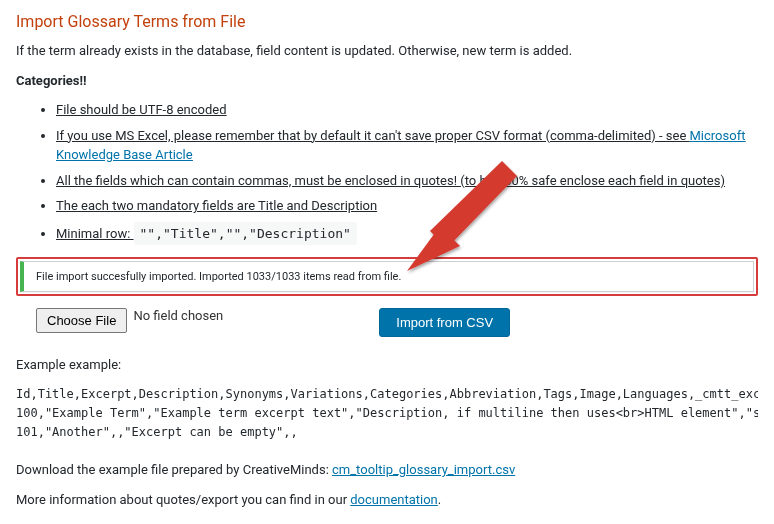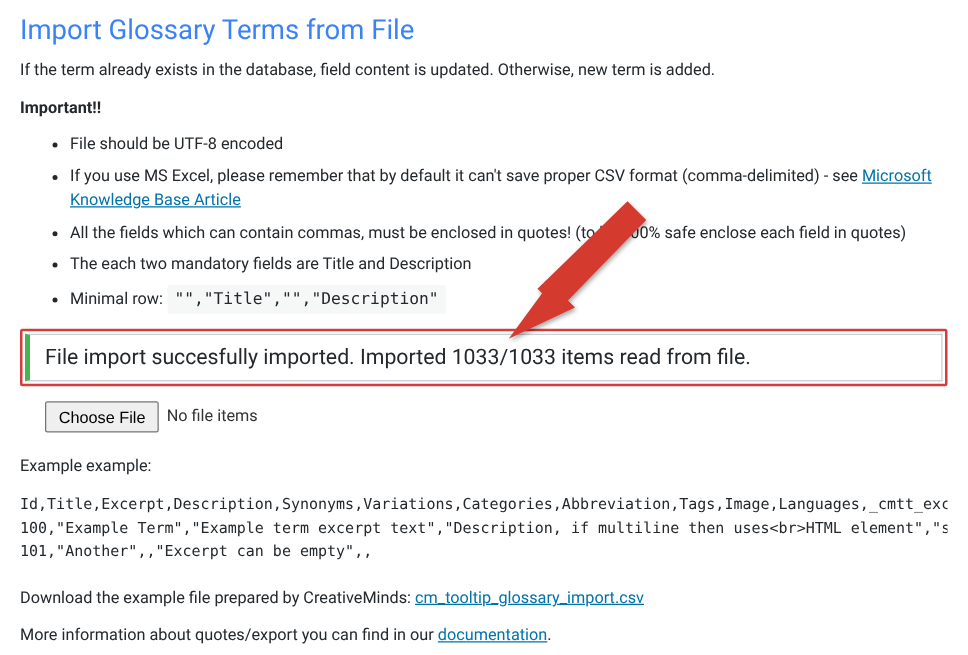--- a/index.html
+++ b/index.html
@@ -8,32 +8,33 @@
       font-size: 13px;
       color: #23282d;
       margin: 0;
       padding: 12px 16px;
       background: #fff;
       width: 774px;
       height: 524px;
       position: relative;
     }
     h1.page-title {
-      font-size: 22px;
+      font-size: 16px;
       font-weight: 400;
       margin: 0 0 8px 0;
-      color: #3b82f6;
+      color: #c2410c;
     }
     p { margin: 10px 0; line-height: 1.5; }
     strong { font-weight: 700; }
     a { color: #0073aa; text-decoration: underline; }
     ul.bullets {
       list-style: disc;
       margin: 6px 0 12px 0;
       padding-left: 40px;
+      text-decoration: underline;
     }
     ul.bullets li {
       margin: 6px 0;
       line-height: 1.5;
     }
     code {
       font-family: Consolas, Monaco, monospace;
       font-size: 13px;
       display: inline-block;
       background: #f6f7f7;
@@ -44,29 +45,29 @@
       border: 2.5px solid #d63c3c;
       padding: 2px;
       margin: 8px 0;
       border-radius: 2px;
       position: relative;
     }
     .notice {
       border-left: 4px solid #46b450;
       background: #fff;
       padding: 8px 12px;
-      font-size: 17px;
+      font-size: 11px;
       box-shadow: 0 1px 1px rgba(0,0,0,.04);
       border-top: 1px solid #ccd0d4;
       border-right: 1px solid #ccd0d4;
       border-bottom: 1px solid #ccd0d4;
     }
     .file-row {
       display: flex;
-      align-items: center;
+      align-items: flex-start;
       gap: 16px;
       margin: 12px 0 18px 0;
       padding-left: 20px;
     }
     .choose-file-btn {
       font-family: Arial, sans-serif;
       font-size: 13px;
       background: #efefef;
       border: 1px solid #767676;
       border-radius: 2px;
@@ -104,41 +105,42 @@
     }
     .arrow svg { width: 100%; height: 100%; }
   </style>
 </head>
 <body>
 
 <h1 class="page-title">Import Glossary Terms from File</h1>
 
 <p>If the term already exists in the database, field content is updated. Otherwise, new term is added.</p>
 
-<p><strong>Important!!</strong></p>
+<p><strong>Categories!!</strong></p>
 
 <ul class="bullets">
   <li>File should be UTF-8 encoded</li>
   <li>
     <span>If you use MS Excel, please remember that by default it can't save proper CSV format (comma-delimited) - see </span><a href="#">Microsoft Knowledge Base Article</a>
   </li>
   <li>All the fields which can contain commas, must be enclosed in quotes! (to be 100% safe enclose each field in quotes)</li>
   <li>The each two mandatory fields are Title and Description</li>
   <li>
     <span>Minimal row: </span><code>"","Title","","Description"</code>
   </li>
 </ul>
 
 <div class="notice-wrap">
   <div class="notice">File import succesfully imported. Imported 1033/1033 items read from file.</div>
 </div>
 
 <div class="file-row">
   <button class="choose-file-btn">Choose File</button>
-  <span class="no-file">No file items</span>
+  <span class="no-file">No field chosen</span>
+  <button class="import-btn">Import from CSV</button>
 </div>
 
 <p>Example example:</p>
 
 <pre class="format">Id,Title,Excerpt,Description,Synonyms,Variations,Categories,Abbreviation,Tags,Image,Languages,_cmtt_exclude
 100,"Example Term","Example term excerpt text","Description, if multiline then uses&lt;br&gt;HTML element","synon
 101,"Another",,"Excerpt can be empty",,</pre>
 
 <p>
   <span>Download the example file prepared by CreativeMinds: </span><a href="#">cm_tooltip_glossary_import.csv</a>

